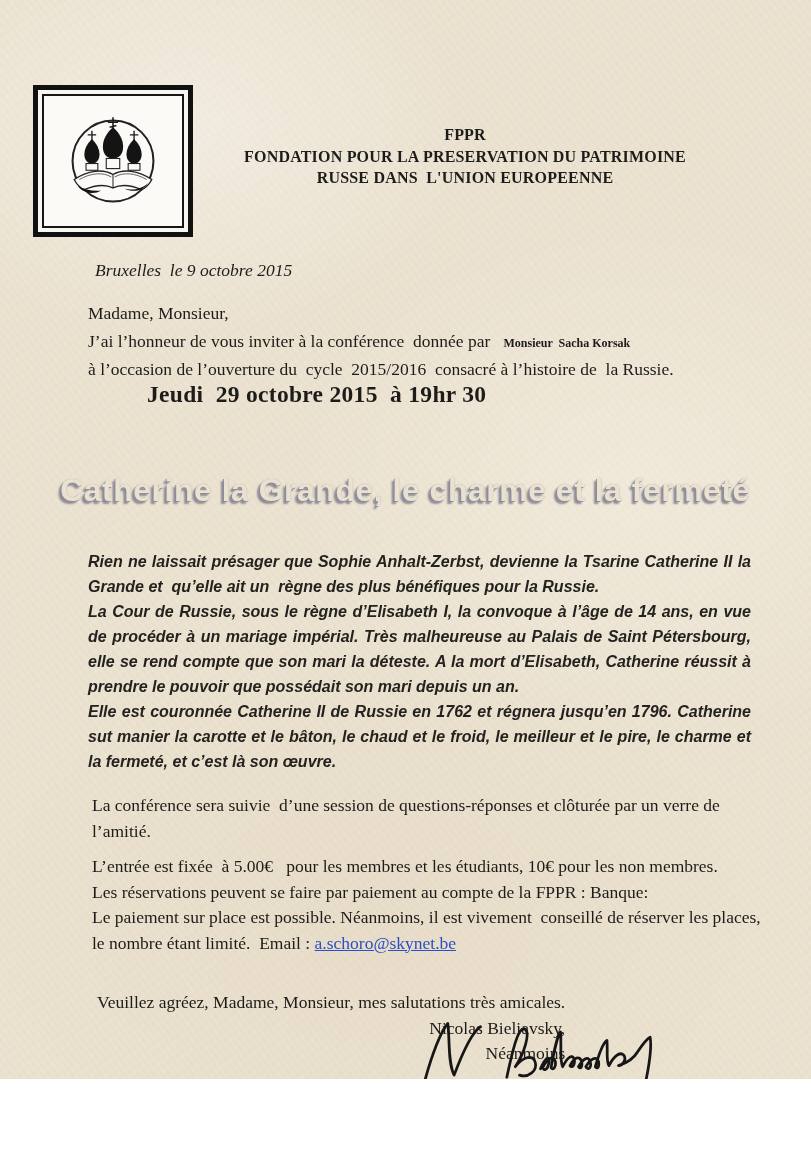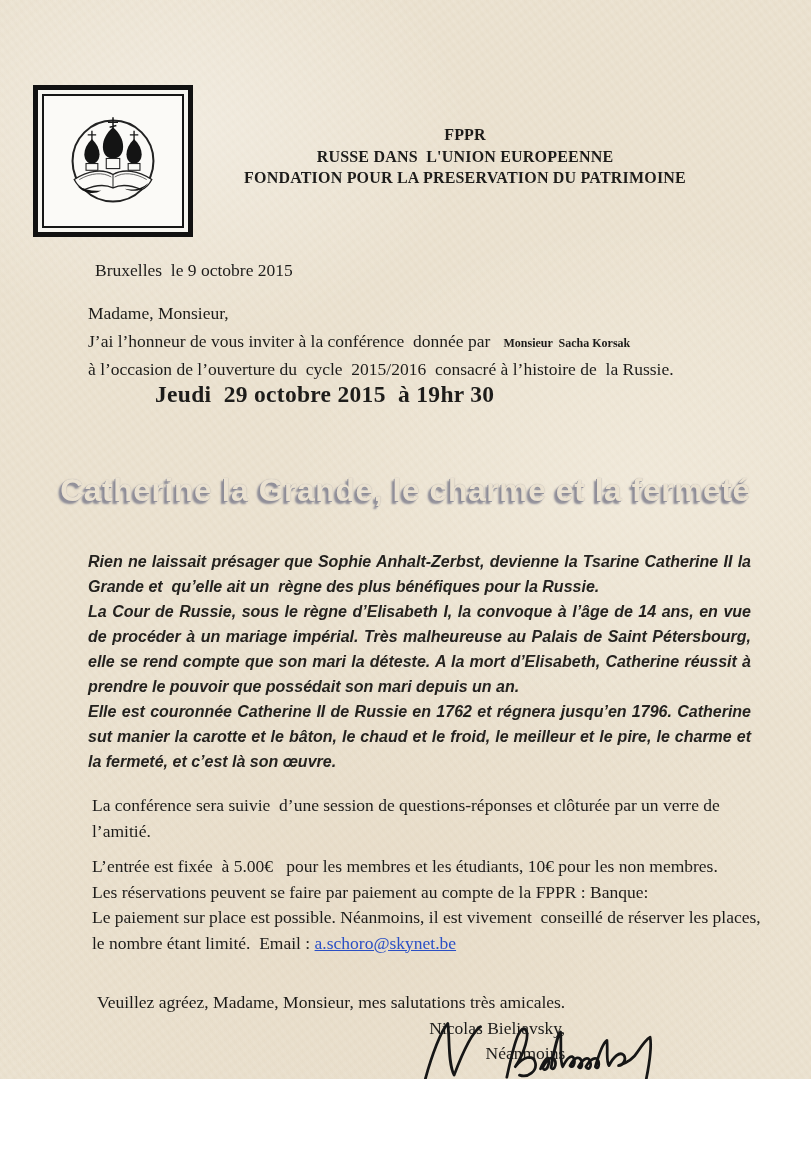--- a/index.html
+++ b/index.html
@@ -50,32 +50,32 @@
     text-align: center;
     font-weight: 700;
     font-size: 16px;
     line-height: 21.5px;
     letter-spacing: 0.2px;
   }
 
   
   .serif-line { font-size: 17.5px; }
 
-  #dateline   { left: 95px; top: 260px; }
+  #dateline   { left: 95px; top: 260px; font-style: italic; }
   #salutation { left: 88px; top: 303px; }
   #invite-1   { left: 88px; top: 331px; }
   #invite-2   { left: 88px; top: 359px; }
 
   #invite-1 .speaker {
     font-weight: 700;
     font-size: 12px;
   }
 
   #event-datetime {
-    left: 155px; top: 381px;
+    left: 147px; top: 381px;
     font-weight: 700;
     font-size: 23.5px;
     letter-spacing: 0.3px;
   }
 
   #venue { left: 120px; top: 417px; }
   #venue .room { font-weight: 700; }
 
   
   #conference-title {
@@ -162,22 +162,22 @@
         <path d="M70,82 L70,98" stroke="#222" stroke-width="1.2"></path>
         <path d="M30,88 C44,80 58,79 68,85 M72,85 C82,79 96,80 110,88" stroke="#333" stroke-width="0.9" fill="none"></path>
         <path d="M28,96 C36,100 46,102 56,101 C48,106 36,105 28,96 Z" fill="#141414"></path>
         <path d="M84,99 C94,101 104,99 112,92 C106,101 94,104 84,99 Z" fill="#141414"></path>
       </svg>
     </div>
   </div>
 
   <div id="org-header" class="abs">
     <div>FPPR</div>
+    <div class="pre">FONDATION POUR LA PRESERVATION DU PATRIMOINE</div>
     <div class="pre">RUSSE DANS  L'UNION EUROPEENNE</div>
-    <div class="pre">FONDATION POUR LA PRESERVATION DU PATRIMOINE</div>
   </div>
 
   <div id="dateline" class="abs serif-line pre">Bruxelles  le 9 octobre 2015</div>
 
   <div id="salutation" class="abs serif-line pre">Madame, Monsieur,</div>
 
   <div id="invite-1" class="abs serif-line">
     <span class="pre">J’ai l’honneur de vous inviter à la conférence  donnée par   </span><span class="speaker pre">Monsieur  Sacha Korsak</span>
   </div>
   <div id="invite-2" class="abs serif-line pre">à l’occasion de l’ouverture du  cycle  2015/2016  consacré à l’histoire de  la Russie.</div>

